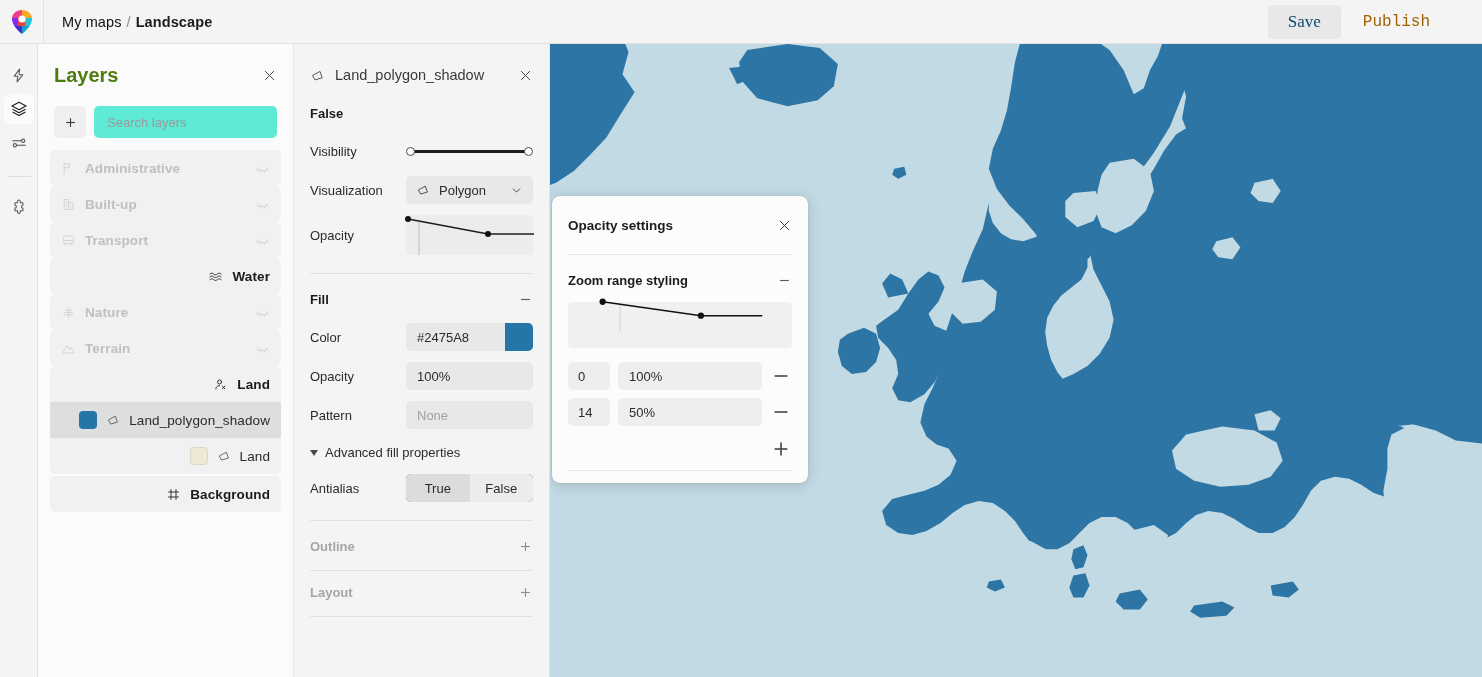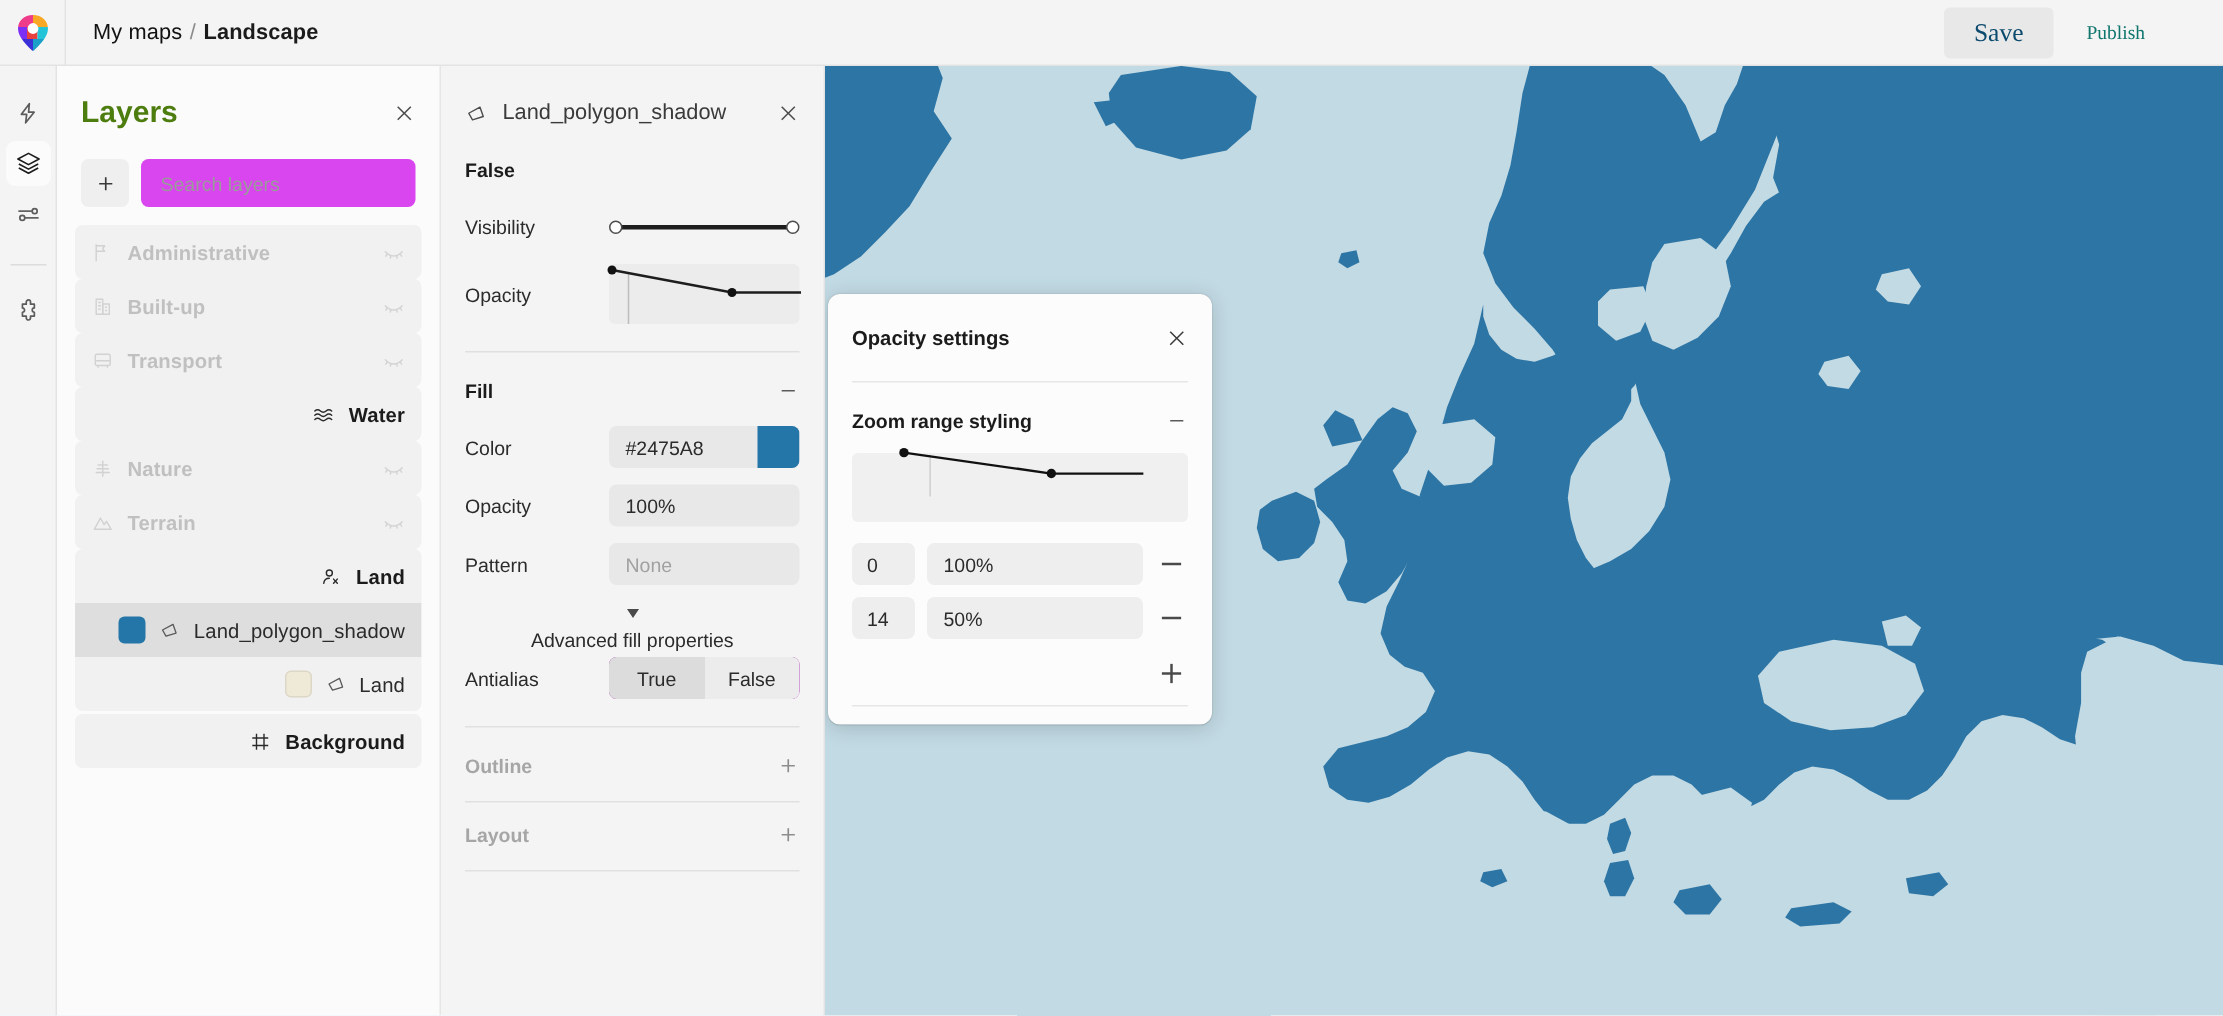--- a/index.html
+++ b/index.html
@@ -37,22 +37,22 @@
     margin-left: auto; display: flex; align-items: center;
     gap: 4px; padding-right: 34px;
   }
   .btn-save {
     background: #e8e8e8; border: none; border-radius: 4px;
     padding: 7px 20px; font-size: 17px; color: #0c4a6e;
     font-family: Liberation Serif, serif; cursor: pointer;
   }
   .btn-publish {
     background: transparent; border: none; border-radius: 4px;
-    padding: 7px 18px; font-size: 13px; color: #0f766e;
-    font-family: Liberation Serif, serif; cursor: default;
+    padding: 7px 18px; font-size: 16px; color: #a16207;
+    font-family: Liberation Mono, monospace; cursor: default;
   }
 
   
   .body { flex: 1; display: flex; position: relative; min-height: 0; }
 
   
   .rail {
     width: 38px; flex: 0 0 38px;
     background: #f4f4f4;
     border-right: 1px solid #e3e3e3;
@@ -82,21 +82,21 @@
   }
   .panel-title { font-size: 20px; font-weight: 700; color: #4d7c0f; }
   .panel-x { margin-left: auto; cursor: pointer; color: #4a4a4a; display:flex; }
   .search-row { display: flex; gap: 8px; padding: 0 16px 12px; }
   .add-btn {
     width: 32px; height: 32px; border-radius: 5px; background: #efefef;
     display: flex; align-items: center; justify-content: center;
     cursor: pointer; color: #3a3a3a; flex: 0 0 32px;
   }
   .search-box {
-    flex: 1; height: 32px; border-radius: 5px; background: #d946ef;
+    flex: 1; height: 32px; border-radius: 5px; background: #5eead4;
     display: flex; align-items: center; padding: 0 13px;
   }
   .search-box input {
     border: none; background: transparent; outline: none;
     font-family: inherit; font-size: 13px; color: #3a3a3a; width: 100%;
   }
   .search-box input::placeholder { color: #9a9a9a; }
 
   .layer-list { padding: 0 12px; overflow: hidden; }
   .lrow {
@@ -178,22 +178,21 @@
     font-size: 13px; color: #2b2b2b; cursor: text;
   }
   .field.placeholder { color: #a1a1a1; }
   .field.with-swatch { padding-right: 0; overflow: hidden; }
   .field .fval { flex: 1; }
   .color-chip { width: 28px; height: 28px; flex: 0 0 28px; }
 
   .advanced {
     display: flex; align-items: center; gap: 7px;
     font-size: 13px; color: #2b2b2b; cursor: pointer;
-    margin: 16px 0 4px;
-    flex-direction: column;
+    margin: 16px 0 14px;
   }
   .tri { width: 0; height: 0; border-left: 4.5px solid transparent; border-right: 4.5px solid transparent; border-top: 6px solid #4a4a4a; }
 
   .segmented { display: flex; border-radius: 5px; overflow: hidden; background: #a21caf; }
   .seg {
     flex: 1; height: 28px; display: flex; align-items: center; justify-content: center;
     font-size: 13px; color: #2b2b2b; cursor: pointer; background: #ececec;
   }
   .seg.on { background: #dcdcdc; }
 
@@ -526,20 +525,38 @@
           <span class="flabel">Visibility</span>
           <div class="fctl">
             <div class="slider">
               <div class="track"></div>
               <div class="knob k1"></div>
               <div class="knob k2"></div>
             </div>
           </div>
         </div>
 
+        <div class="frow">
+          <span class="flabel">Visualization</span>
+          <div class="fctl">
+            <div class="select">
+              <span style="display:flex;color:#3a3a3a">
+                <svg width="14" height="14" viewBox="0 0 24 24" fill="none" stroke="currentColor" stroke-width="1.5" stroke-linejoin="round">
+                    <path d="M4 12 16 5.5l3.5 10L8 19z"></path>
+                  </svg>
+              </span>
+              <span>Polygon</span>
+              <span class="chev">
+                <svg width="13" height="13" viewBox="0 0 24 24" fill="none" stroke="currentColor" stroke-width="1.8" stroke-linecap="round" stroke-linejoin="round">
+                    <polyline points="6 9 12 15 18 9"></polyline>
+                  </svg>
+              </span>
+            </div>
+          </div>
+        </div>
 
         <div class="frow">
           <span class="flabel">Opacity</span>
           <div class="fctl">
             <div class="minigraph">
               <svg width="128" height="56" viewBox="0 0 128 56">
                 <line x1="13" y1="14" x2="13" y2="48" stroke="#bdbdbd" stroke-width="1"></line>
                 <polyline points="2,12 82,27 128,27" fill="none" stroke="#1d1d1d" stroke-width="1.6"></polyline>
                 <circle cx="2" cy="12" r="3" fill="#111"></circle>
                 <circle cx="82" cy="27" r="3" fill="#111"></circle>

